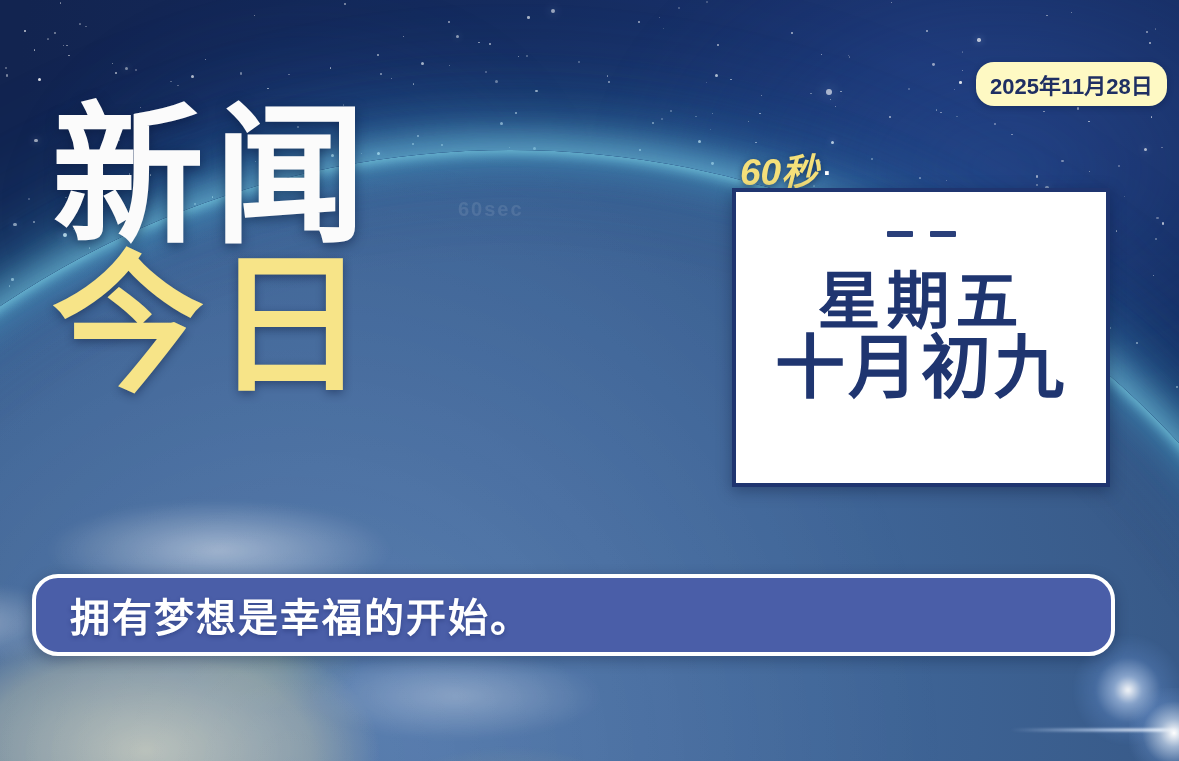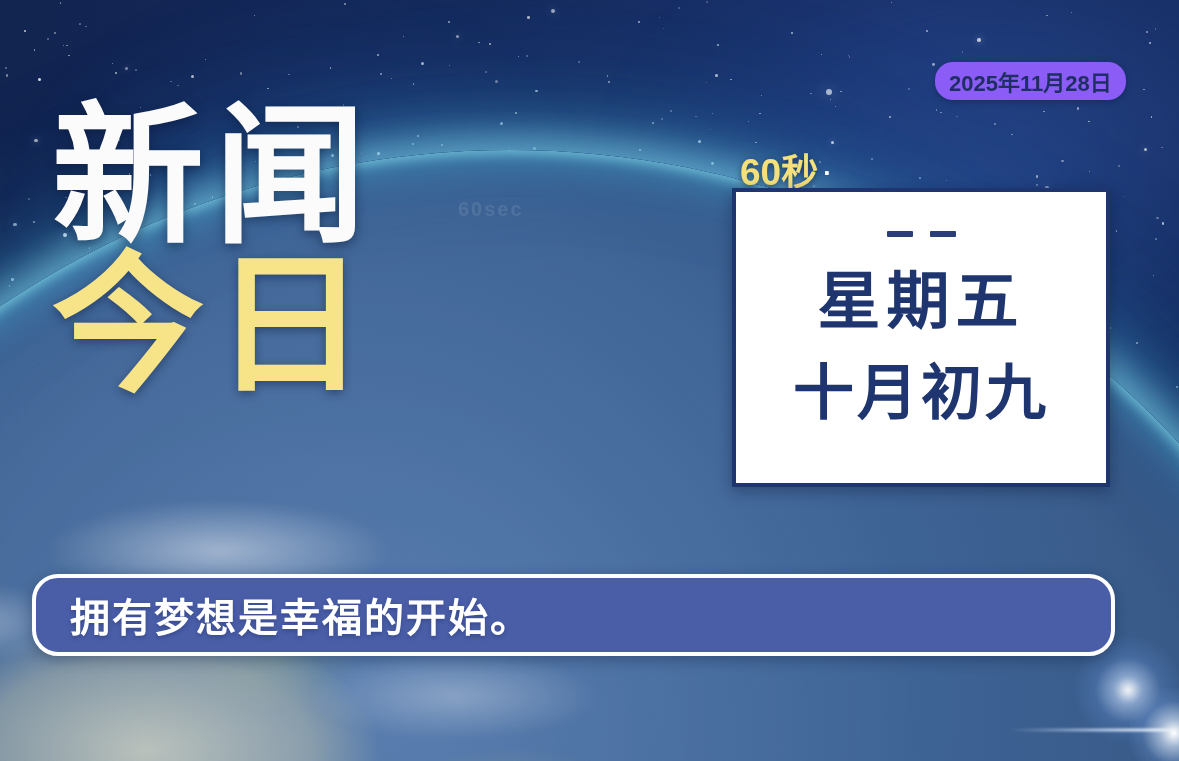--- a/index.html
+++ b/index.html
@@ -198,27 +198,27 @@
   }
   .title-line.xw {
     color: #fbfbfb;
     margin-top: 6px;
     text-shadow: 0 3px 12px rgba(10,25,60,0.55);
   }
 
   
   .date-badge {
     position: absolute;
-    left: 935px;
+    left: 976px;
     top: 62px;
     min-width: 188px;
-    height: 38px;
+    height: 44px;
     padding: 0 14px;
     box-sizing: border-box;
-    background: #8b5cf6;
+    background: #fef9c3;
     border-radius: 18px;
     display: flex;
     align-items: center;
     justify-content: center;
     color: #1f2f63;
     font-size: 22px;
     font-weight: 700;
     letter-spacing: 0px;
     z-index: 7;
     box-shadow: 0 2px 6px rgba(5,15,45,0.30);
@@ -233,20 +233,21 @@
     align-items: baseline;
     z-index: 7;
     white-space: nowrap;
   }
   .tagline .sec {
     color: #f5e07a;
     font-size: 37px;
     font-weight: 700;
     letter-spacing: 0px;
     text-shadow: 0 2px 6px rgba(8,20,50,0.55);
+    font-style: italic;
   }
   .tagline .dot {
     color: #ffffff;
     font-size: 26px;
     font-weight: 700;
     margin: 0 5px;
     position: relative;
     top: -3px;
   }
   .tagline .desc {
@@ -295,24 +296,23 @@
   .weekday {
     color: #1f3570;
     font-size: 63px;
     font-weight: 700;
     letter-spacing: 6px;
     margin-top: 8px;
     line-height: 1;
   }
   .lunar {
     color: #1f3570;
-    font-size: 61px;
+    font-size: 70px;
     font-weight: 700;
     letter-spacing: 3px;
-    margin-top: 30px;
     line-height: 1;
   }
 
   
   .quote-banner {
     position: absolute;
     left: 32px;
     top: 574px;
     width: 1083px;
     height: 82px;

